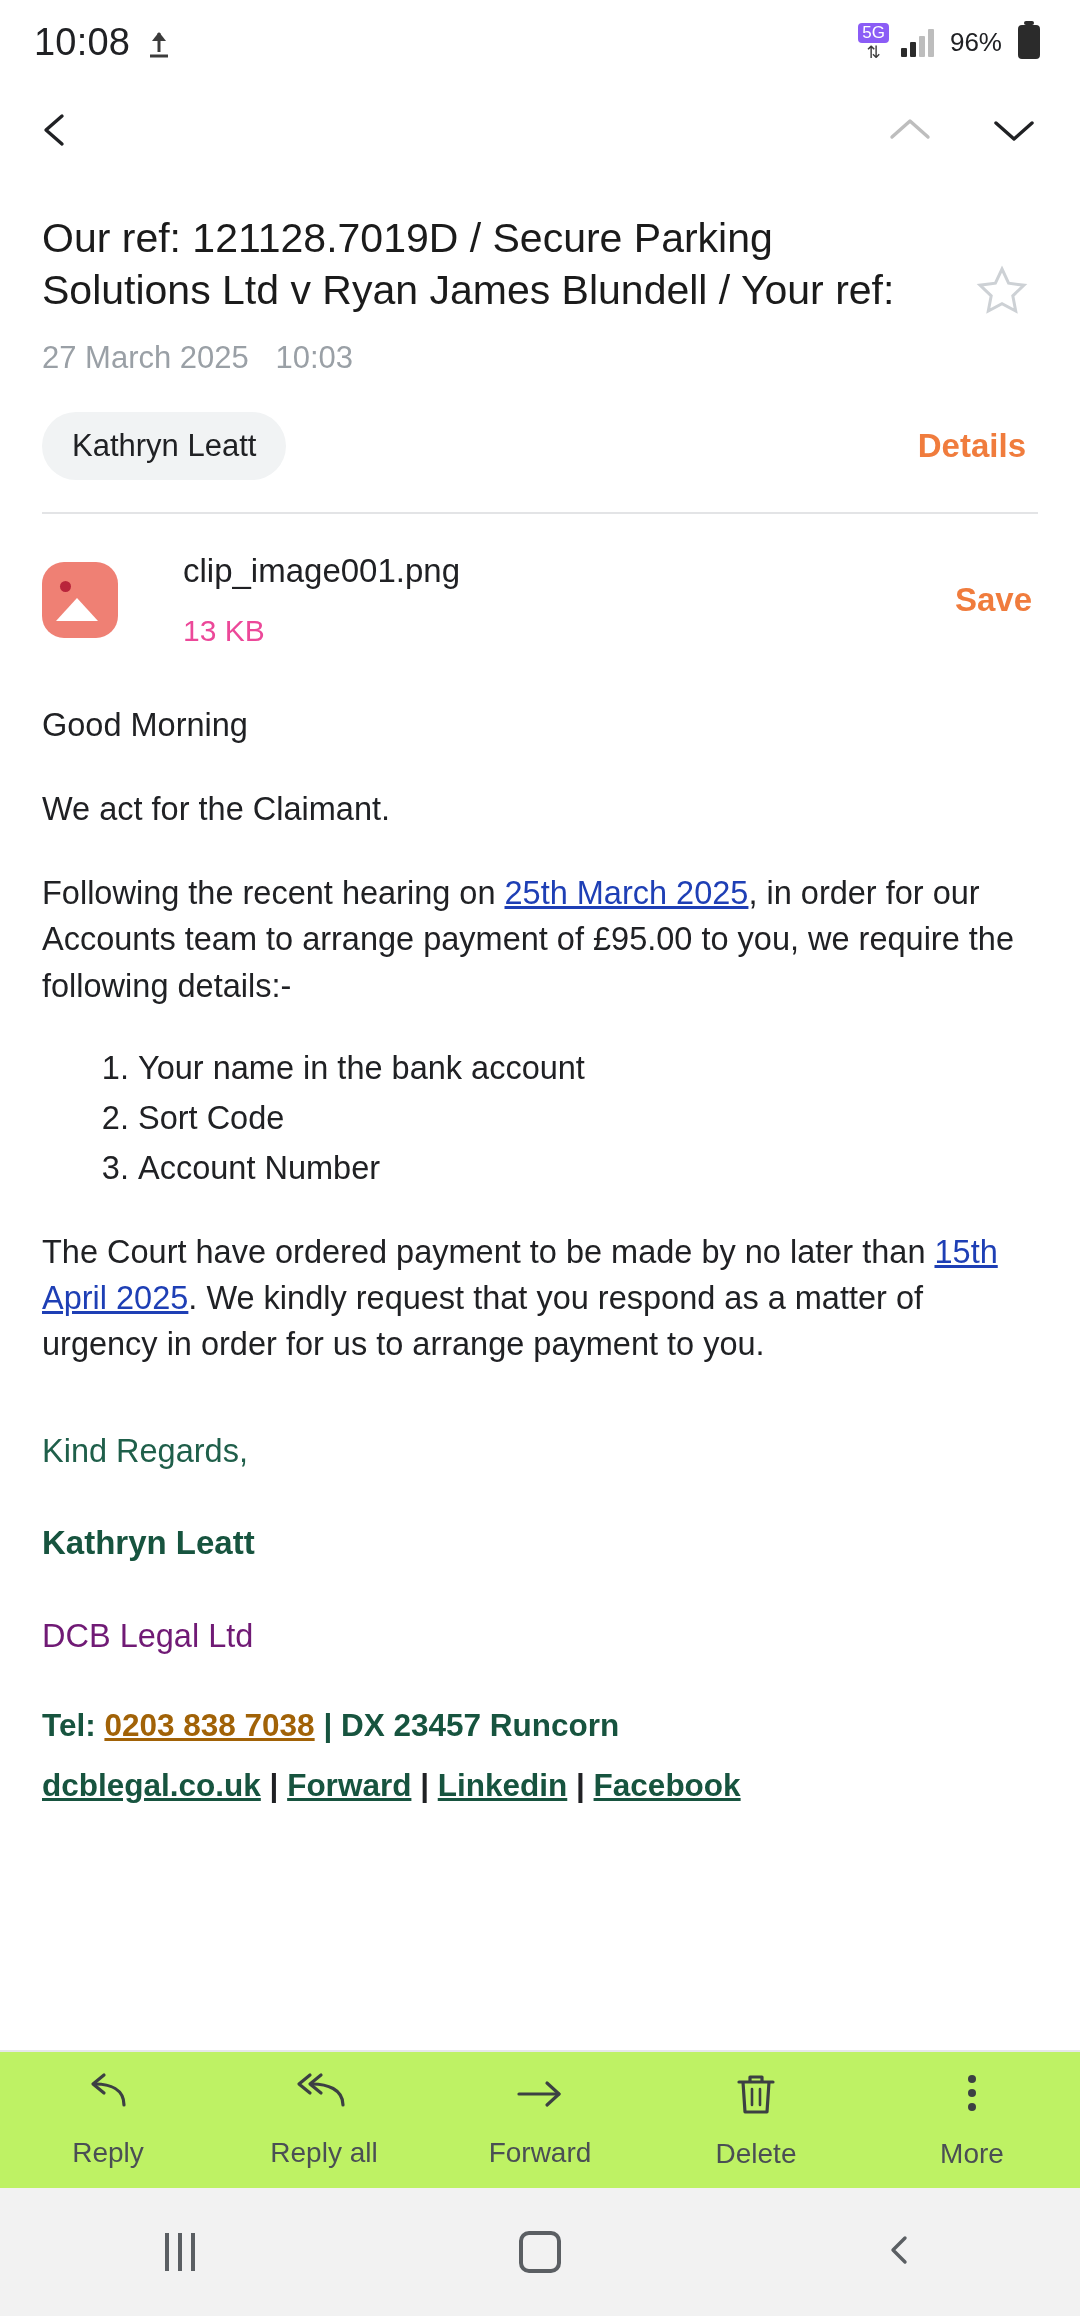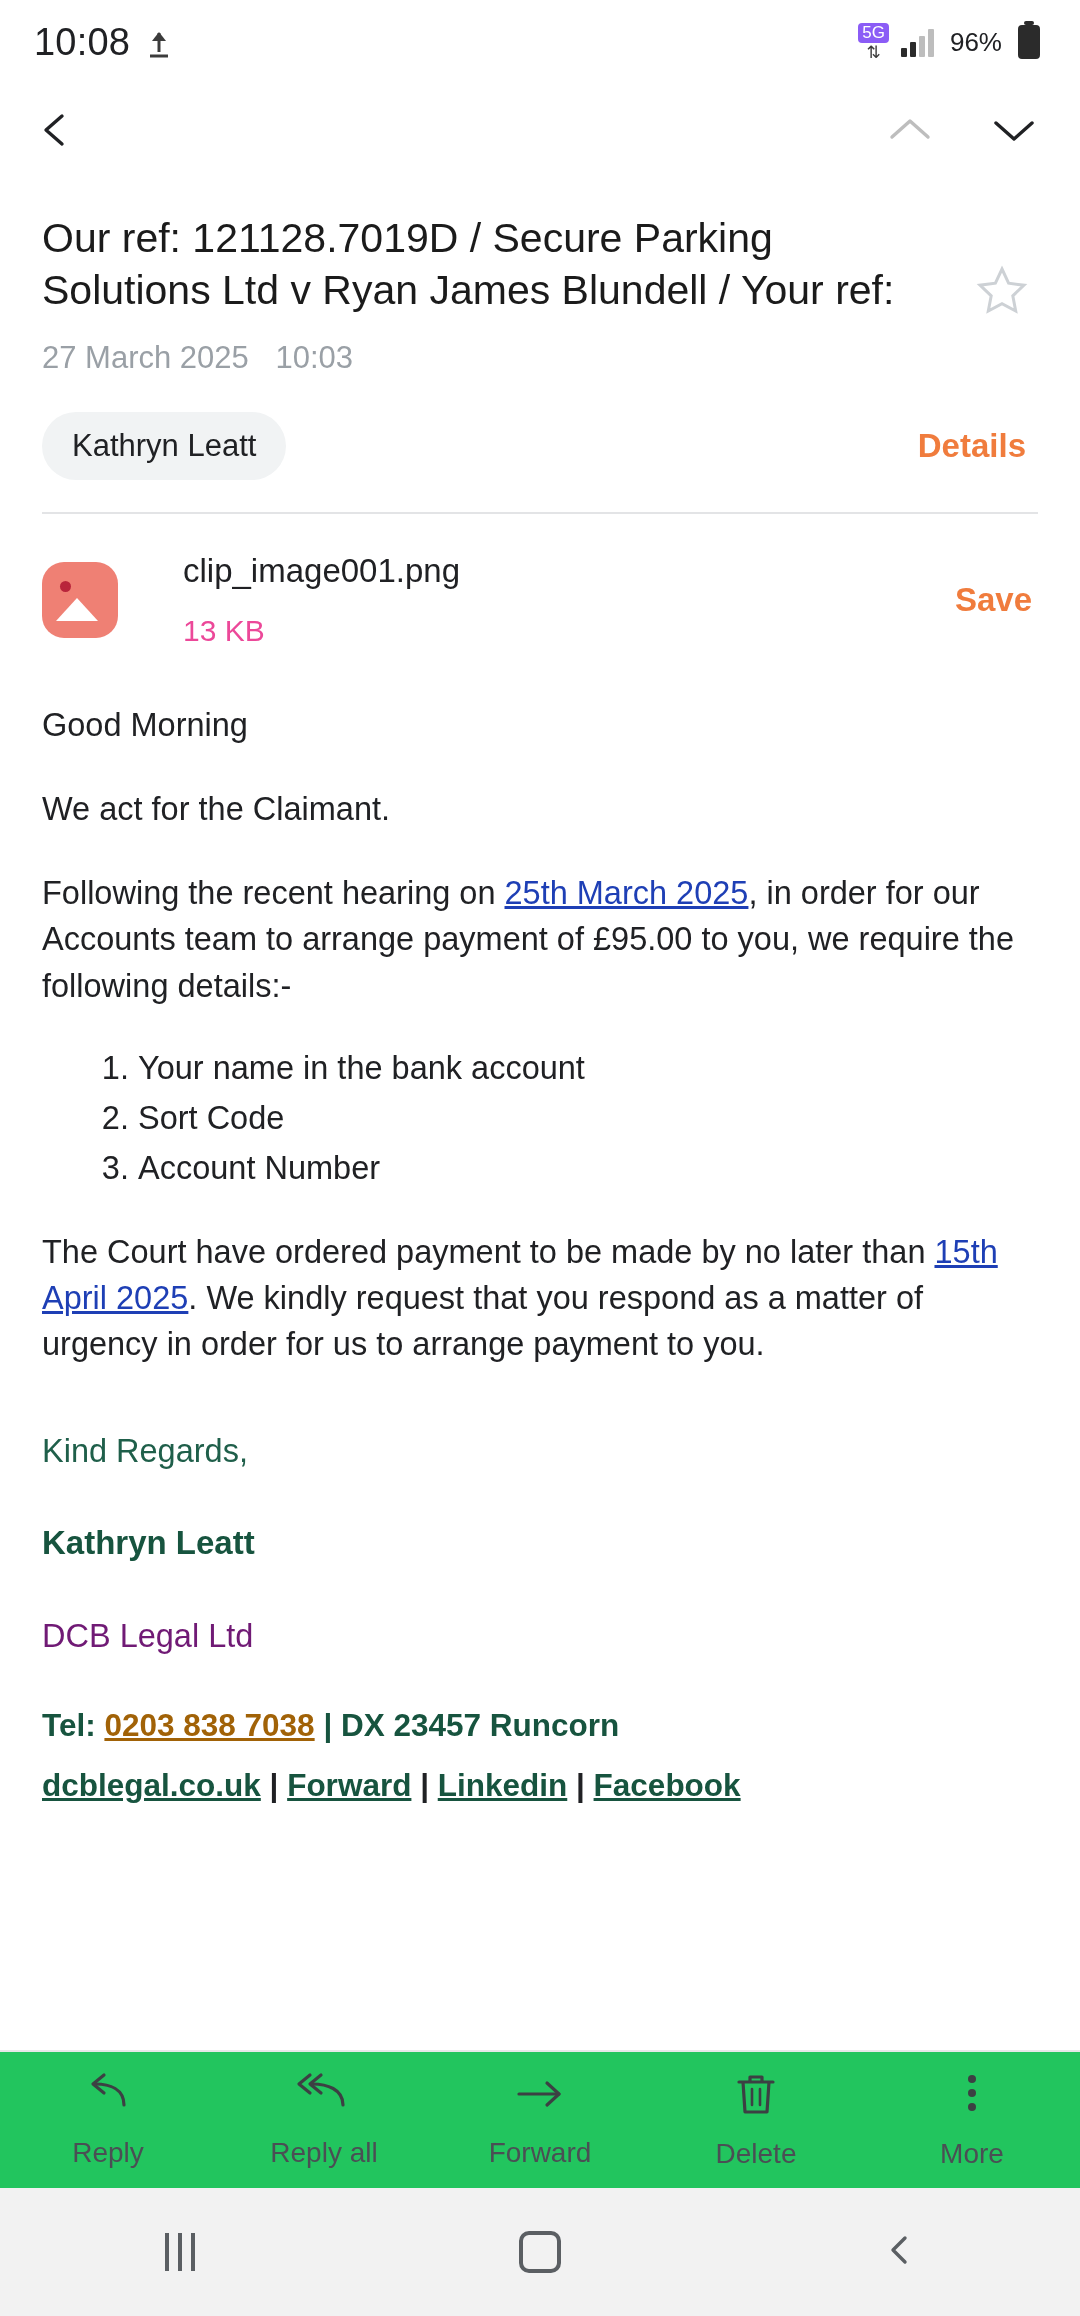--- a/index.html
+++ b/index.html
@@ -165,21 +165,21 @@
 
   
   .toolbar {
     position: absolute;
     left: 0; right: 0;
     bottom: 128px;
     height: 138px;
     border-top: 2px solid #e6e7e9;
     display: flex;
     align-items: center;
-    background: #22c55e;
+    background: #bef264;
   }
   .tb-item {
     flex: 1;
     display: flex; flex-direction: column; align-items: center; justify-content: center;
     gap: 16px;
   }
   .tb-label { font-size: 28px; color: #4a4f54; }
 
   
   .navbar {

